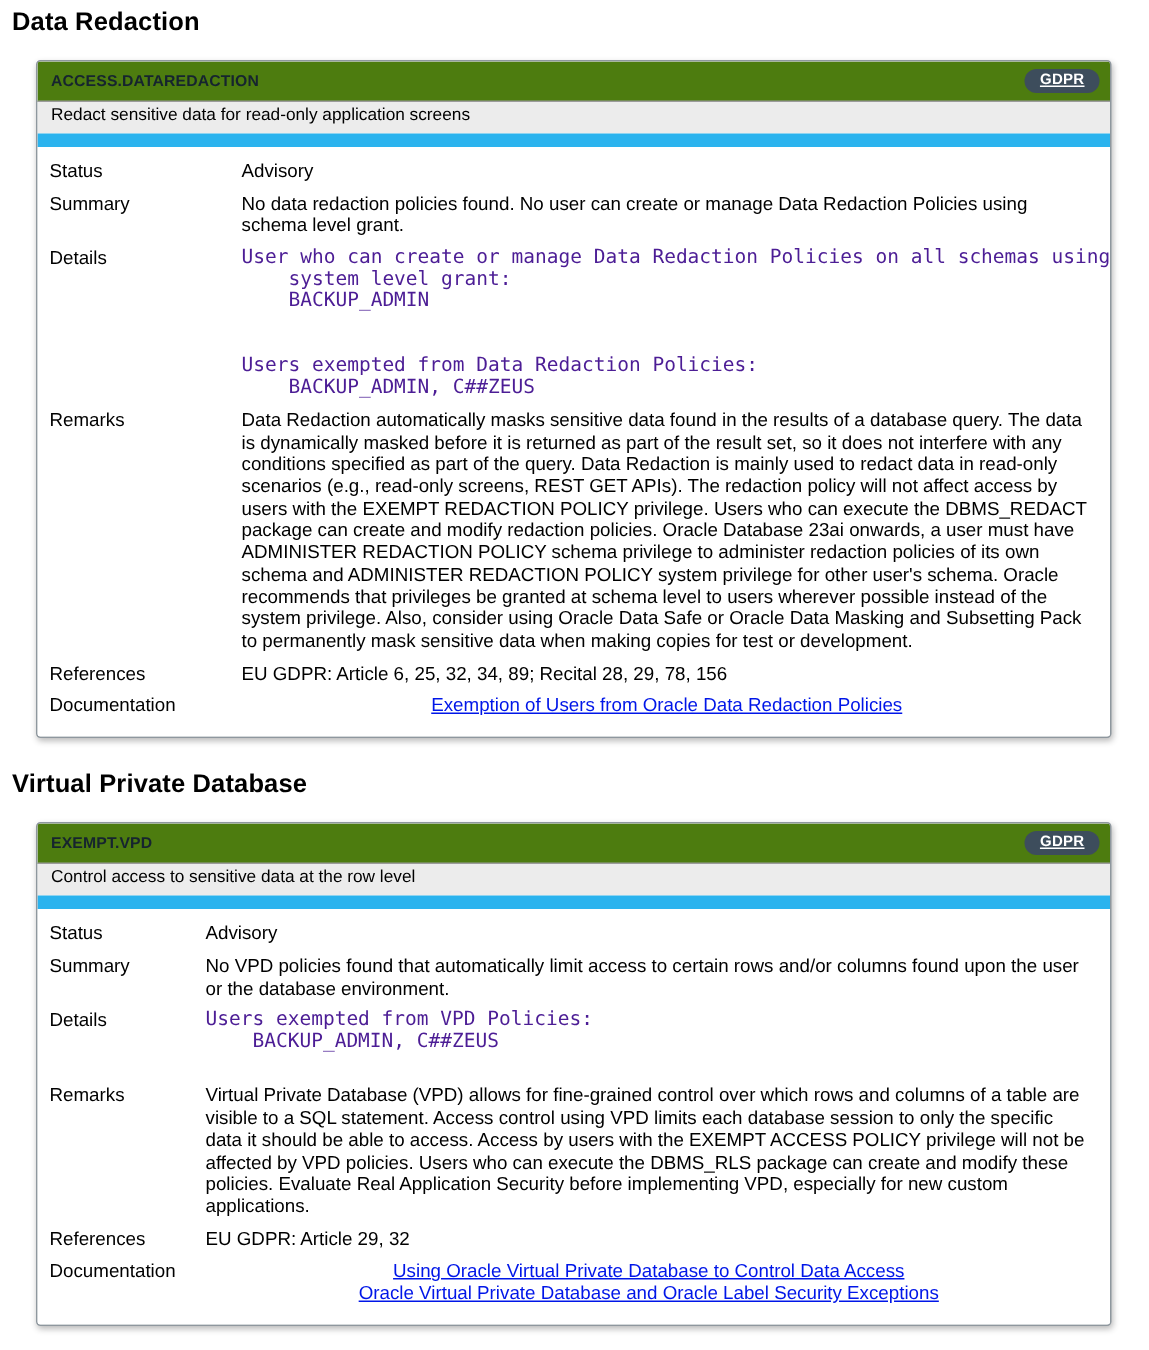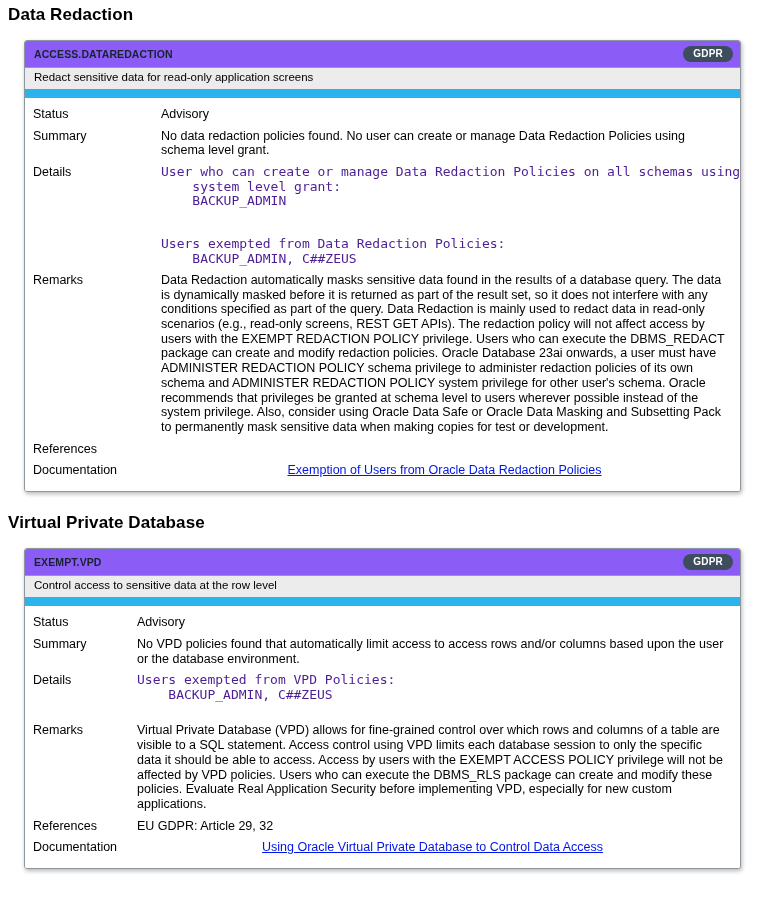--- a/index.html
+++ b/index.html
@@ -21,21 +21,21 @@
   .section-title.second { margin-top: 21px; }
   .finding-card {
     margin: 0 25px 0 24px;
     border: 1px solid #8E979E;
     border-radius: 3px;
     box-shadow: 1px 2px 4px rgba(0,0,0,0.28);
     background: #fff;
     overflow: hidden;
   }
   .card-header {
-    background: #8b5cf6;
+    background: #4d7c0f;
     display: flex;
     justify-content: space-between;
     align-items: center;
     padding: 5px 7px 5px 9px;
     border-bottom: 1px solid #9B9B9B;
   }
   .rule-id {
     font-size: 10.5px;
     font-weight: 700;
     color: #16242F;
@@ -43,20 +43,21 @@
   }
   .badge {
     background: #3D4D5C;
     color: #ffffff;
     font-size: 10px;
     font-weight: 700;
     line-height: 11px;
     padding: 2px 10px 3px;
     border-radius: 9px;
     letter-spacing: 0.2px;
+    text-decoration: underline;
   }
   .card-subtitle {
     background: #ECECEC;
     font-size: 11.5px;
     color: #000;
     padding: 3px 9px 6px;
   }
   .accent-bar { height: 9px; background: #2BB3EE; }
   .card-body { background: #fff; padding: 9px 8px 10px 8px; }
   .frow {
@@ -131,20 +132,21 @@
     BACKUP_ADMIN, C##ZEUS</pre>
     </div>
 
     <div class="frow">
       <div class="flabel">Remarks</div>
       <div class="fvalue">Data Redaction automatically masks sensitive data found in the results of a database query. The data is dynamically masked before it is returned as part of the result set, so it does not interfere with any conditions specified as part of the query. Data Redaction is mainly used to redact data in read-only scenarios (e.g., read-only screens, REST GET APIs). The redaction policy will not affect access by users with the EXEMPT REDACTION POLICY privilege. Users who can execute the DBMS_REDACT package can create and modify redaction policies. Oracle Database 23ai onwards, a user must have ADMINISTER REDACTION POLICY schema privilege to administer redaction policies of its own schema and ADMINISTER REDACTION POLICY system privilege for other user's schema. Oracle recommends that privileges be granted at schema level to users wherever possible instead of the system privilege. Also, consider using Oracle Data Safe or Oracle Data Masking and Subsetting Pack to permanently mask sensitive data when making copies for test or development.</div>
     </div>
 
     <div class="frow">
       <div class="flabel">References</div>
+      <div class="fvalue">EU GDPR: Article 6, 25, 32, 34, 89; Recital 28, 29, 78, 156</div>
     </div>
 
     <div class="frow">
       <div class="flabel">Documentation</div>
       <div class="fvalue">
         <a href="#" class="doc-link">Exemption of Users from Oracle Data Redaction Policies</a>
       </div>
     </div>
 
   </div>
@@ -161,21 +163,21 @@
   <div class="accent-bar"></div>
   <div class="card-body">
 
     <div class="frow">
       <div class="flabel">Status</div>
       <div class="fvalue">Advisory</div>
     </div>
 
     <div class="frow">
       <div class="flabel">Summary</div>
-      <div class="fvalue">No VPD policies found that automatically limit access to access rows and/or columns based upon the user or the database environment.</div>
+      <div class="fvalue">No VPD policies found that automatically limit access to certain rows and/or columns found upon the user or the database environment.</div>
     </div>
 
     <div class="frow">
       <div class="flabel">Details</div>
       <pre class="fvalue-mono">Users exempted from VPD Policies:
     BACKUP_ADMIN, C##ZEUS
  </pre>
     </div>
 
     <div class="frow">
@@ -185,17 +187,18 @@
 
     <div class="frow">
       <div class="flabel">References</div>
       <div class="fvalue">EU GDPR: Article 29, 32</div>
     </div>
 
     <div class="frow">
       <div class="flabel">Documentation</div>
       <div class="fvalue">
         <a href="#" class="doc-link">Using Oracle Virtual Private Database to Control Data Access</a>
+        <a href="#" class="doc-link">Oracle Virtual Private Database and Oracle Label Security Exceptions</a>
       </div>
     </div>
 
   </div>
 </div>
 
 </body></html>

